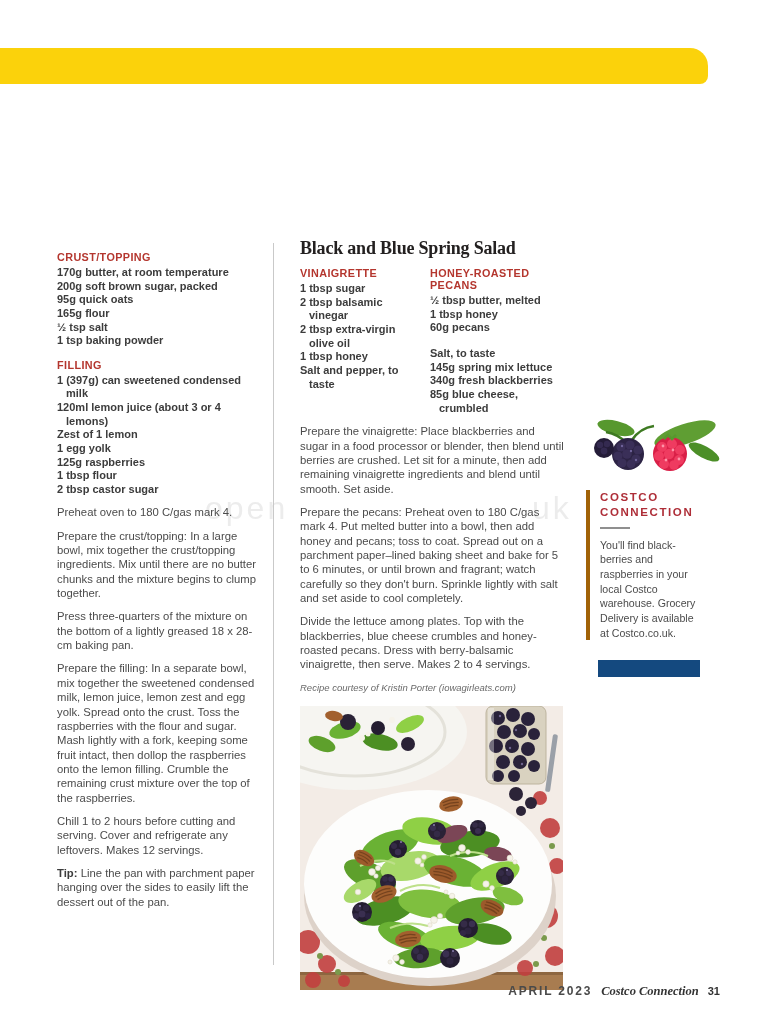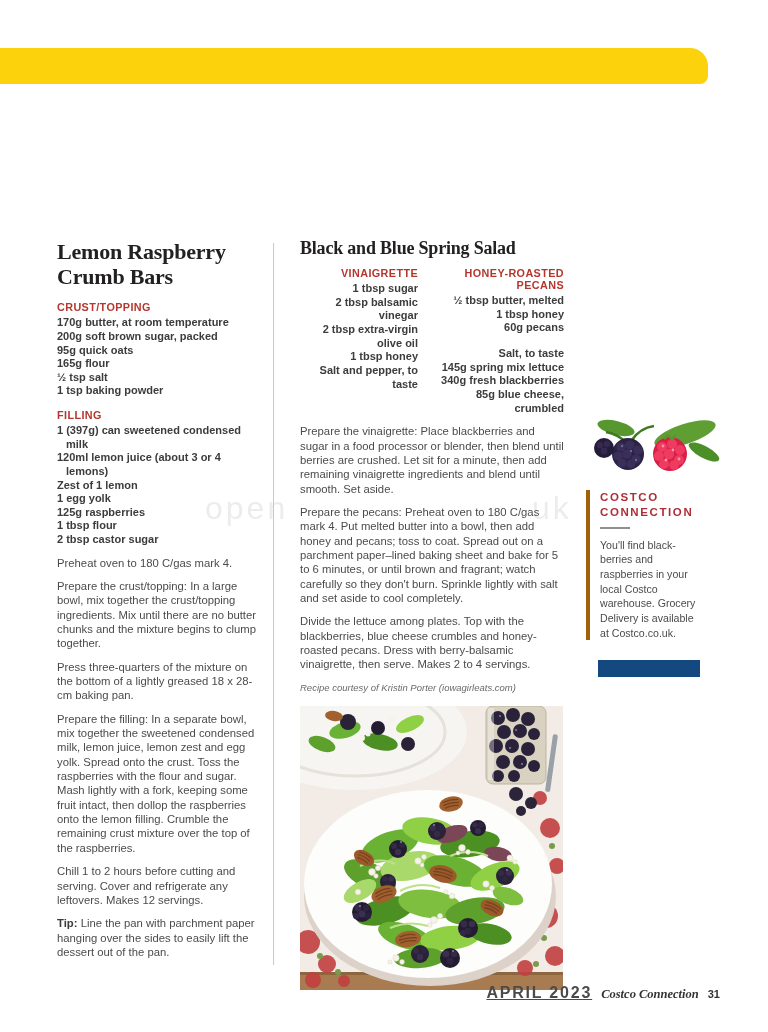--- a/index.html
+++ b/index.html
@@ -18,36 +18,36 @@
                 font-size:22px;line-height:1.12;letter-spacing:-0.2px;margin:0 0 12px 0;}
   .right-col .recipe-title{font-size:18px;white-space:nowrap;margin-bottom:9px;}
   .sec-head{color:#B4362E;font-weight:bold;font-size:10.8px;letter-spacing:0.4px;margin:11px 0 3px 0;}
   .ing-list{margin:0;padding:0;list-style:none;}
   .ing-list li{font-size:11px;font-weight:bold;color:#3c3c3c;line-height:1.24;
                padding-left:9px;text-indent:-9px;}
   .para p{font-size:11.3px;line-height:1.27;margin:9px 0 0 0;color:#4b4b4b;}
   .para p strong{color:#3c3c3c;}
   .credit{font-size:9.5px;font-style:italic;color:#6a6a6a;line-height:1.3;margin-top:10px;}
   
-  .ing-grid{display:flex;gap:12px;text-align:right;}
+  .ing-grid{display:flex;gap:12px;}
   .ing-grid .ing-c1{width:118px;flex:0 0 auto;}
   .ing-grid .ing-c2{flex:1;}
   .gap-group{margin-top:12px;}
   
   .salad-photo{display:block;margin-top:12px;width:263px;height:284px;}
   
   .berries-art{display:block;width:132px;height:62px;margin-left:2px;}
   .cc-box{border-left:4px solid #a16207;padding-left:10px;margin-top:10px;}
   .cc-head{color:#AE2E38;font-weight:bold;font-size:11.5px;letter-spacing:1.6px;line-height:1.3;}
   .cc-rule{width:30px;height:2px;background:#8f8f8f;margin:7px 0 8px 0;}
   .cc-body{font-size:10.6px;line-height:1.38;color:#4b4b4b;width:100px;margin-top:9px;}
   .navy-bar{margin:20px 0 0 12px;width:102px;height:17px;background:#14497F;}
   
   .footer{position:absolute;right:48px;top:984px;display:flex;align-items:baseline;gap:9px;}
-  .footer-issue{font-size:16px;font-weight:bold;letter-spacing:1.8px;color:#4a4a4a;text-decoration:underline;}
+  .footer-issue{font-size:12px;font-weight:bold;letter-spacing:1.8px;color:#4a4a4a;}
   .footer-mag{font-family:"Liberation Serif",serif;font-style:italic;font-weight:600;
               font-size:12.5px;color:#333;}
   .footer-page{font-size:11px;font-weight:bold;color:#333;}
   
   .watermark{position:absolute;top:490px;left:0;width:768px;height:40px;pointer-events:none;}
   .watermark span{position:absolute;font-size:32px;color:#9a9a9a;opacity:0.18;letter-spacing:3px;}
   .wm-left{left:205px;top:0;}
   .wm-right{left:532px;top:0;text-align:right;}
 </style>
 </head>
@@ -56,21 +56,20 @@
 <div class="page">
 
   <div class="yellow-bar"></div>
 
   <div class="watermark">
     <span class="wm-left">open</span>
     <span class="wm-right">uk</span>
   </div>
 
   <div class="left-col">
-    <h1 class="recipe-title">Lemon Raspberry Crumb Bars</h1>
 
     <div class="sec-head">CRUST/TOPPING</div>
     <ul class="ing-list">
 
     <li>170g butter, at room temperature</li>
         <li>200g soft brown sugar, packed</li>
         <li>95g quick oats</li>
         <li>165g flour</li>
         <li>½ tsp salt</li>
         <li>1 tsp baking powder</li>

